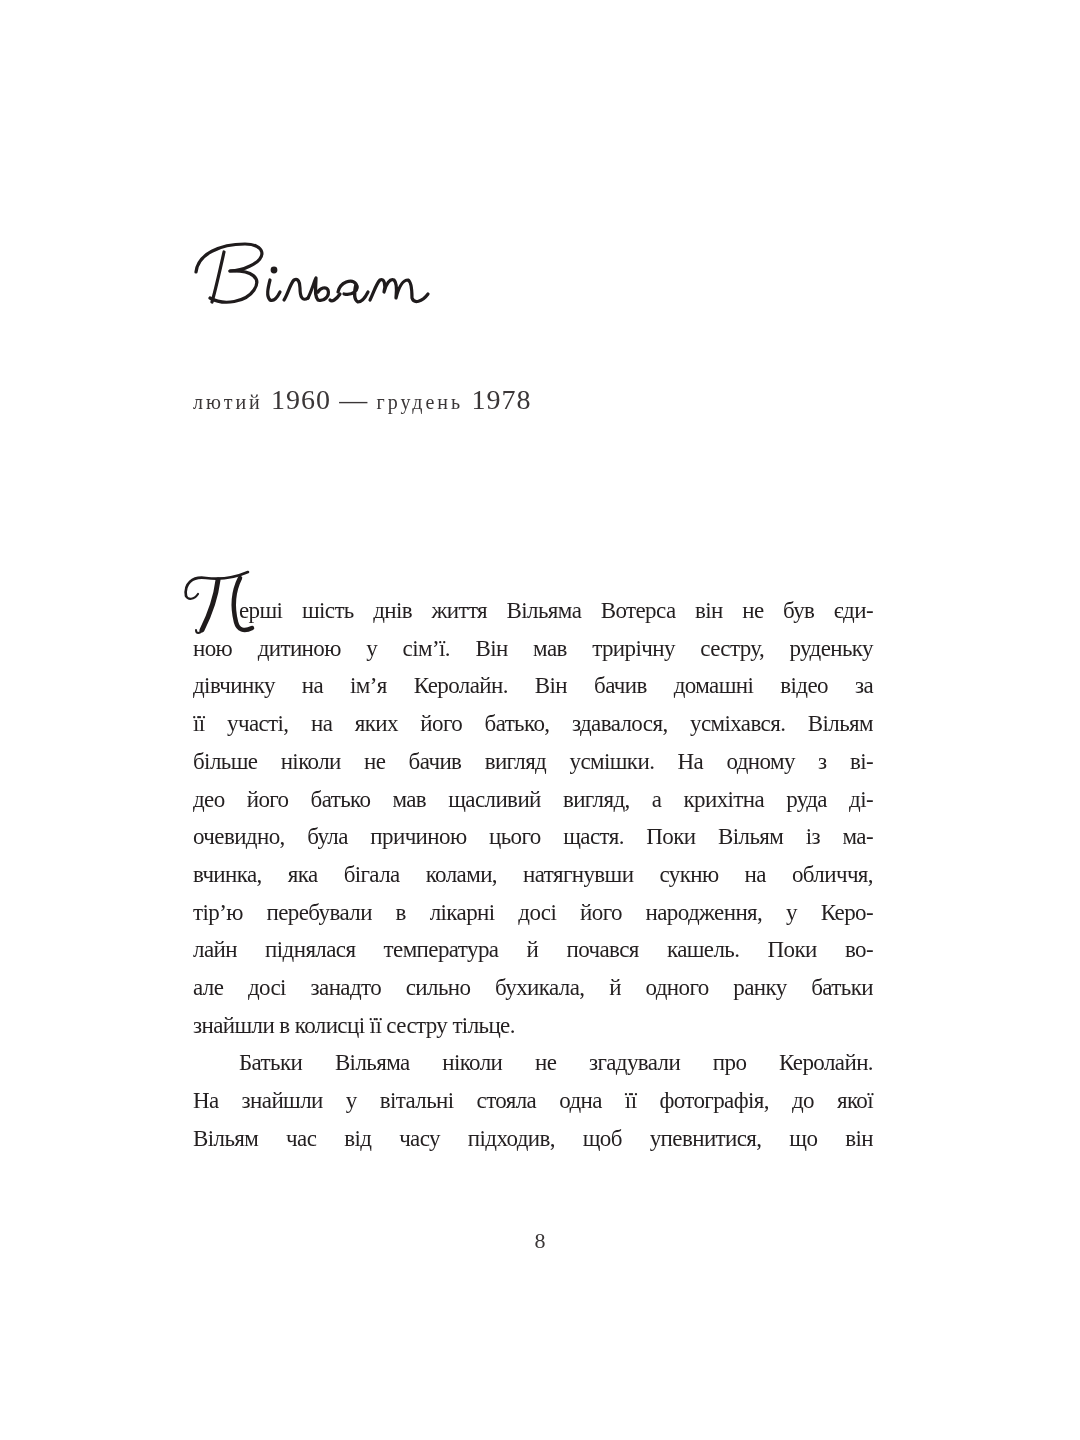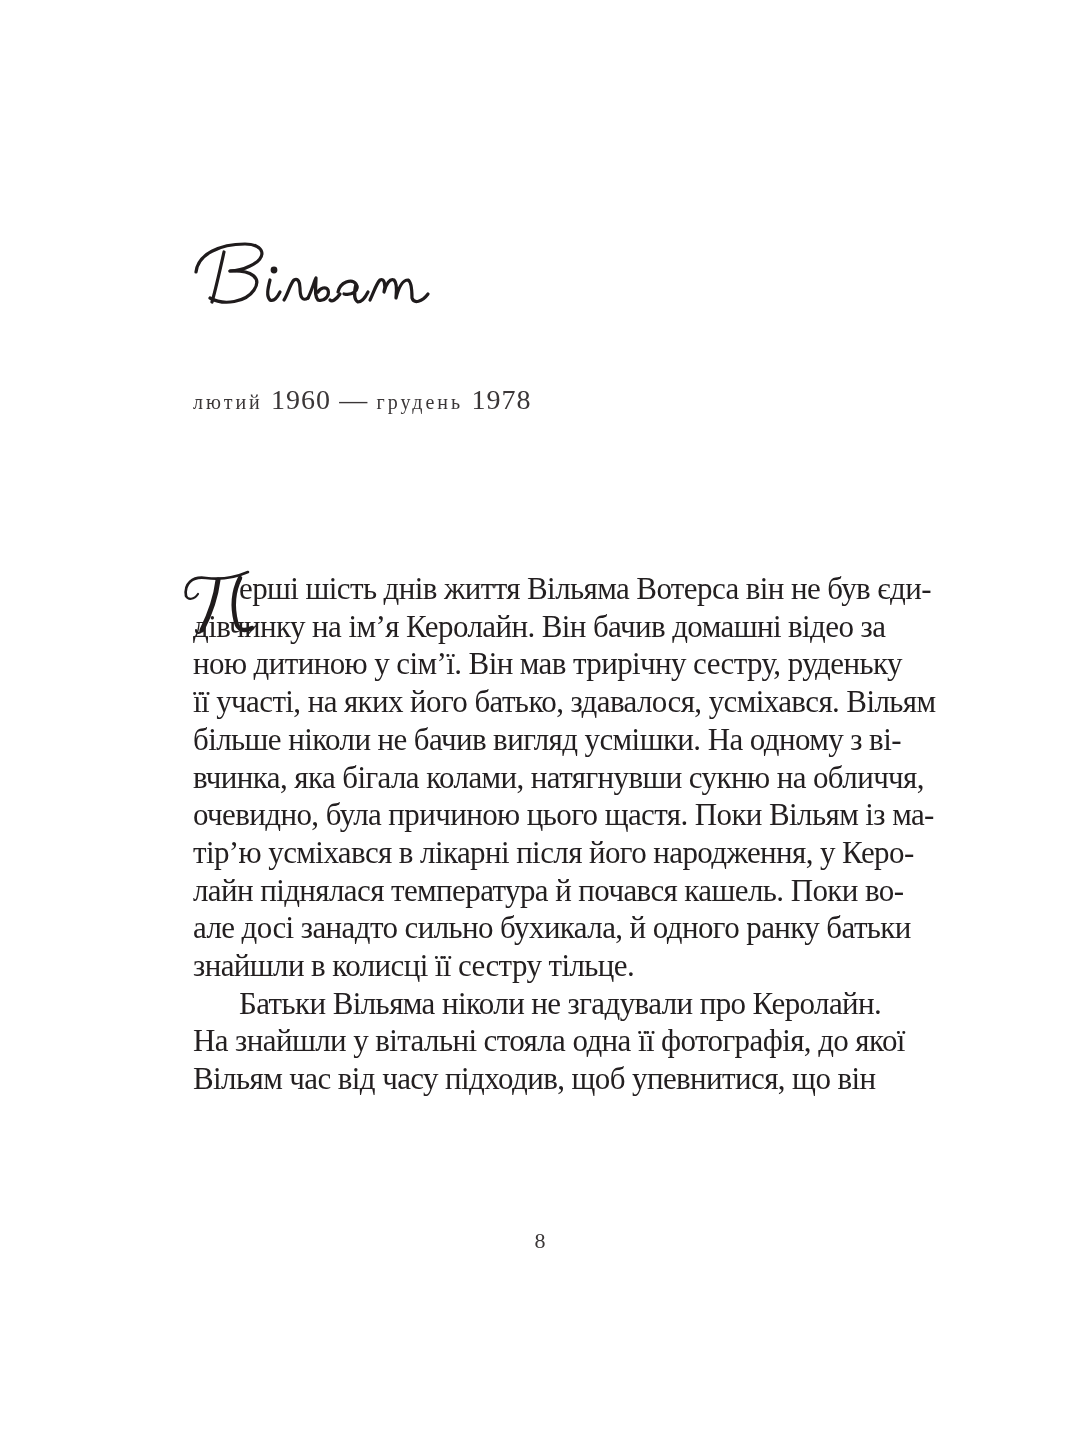--- a/index.html
+++ b/index.html
@@ -44,24 +44,24 @@
       letter-spacing: 3px;
       text-transform: lowercase;
     }
     .date-range .num {
       font-size: 28px;
       letter-spacing: 1px;
     }
     .body-text {
       position: absolute;
       left: 193px;
-      top: 570px;
+      top: 592px;
       width: 680px;
       font-family: "Liberation Serif", serif;
-      font-size: 31px;
+      font-size: 23px;
       line-height: 37.7px;
       color: #231f20;
       text-align: justify;
     }
     .para {
       margin: 0;
       text-align: justify;
       text-align-last: justify;
     }
     .para .line {
@@ -144,27 +144,28 @@
         <path d="M36,14 C34,30 28,48 20,64" stroke-width="5"></path>
         <path d="M20,64 C18,68 14,68 14,64" stroke-width="2"></path>
         <path d="M58,12 C52,24 50,40 54,56 C56,64 62,66 70,62" stroke-width="4.5"></path>
       </g>
     </svg>
   </div>
 
   <div class="body-text">
     <p class="para">
       <span class="line first">ерші шість днів життя Вільяма Вотерса він не був єди-</span>
+      <span class="line">ною дитиною у сім’ї. Він мав трирічну сестру, руденьку</span>
       <span class="line">дівчинку на ім’я Керолайн. Він бачив домашні відео за</span>
-      <span class="line">ною дитиною у сім’ї. Він мав трирічну сестру, руденьку</span>
       <span class="line">її участі, на яких його батько, здавалося, усміхався. Вільям</span>
       <span class="line">більше ніколи не бачив вигляд усмішки. На одному з ві-</span>
+      <span class="line">део його батько мав щасливий вигляд, а крихітна руда ді-</span>
+      <span class="line">очевидно, була причиною цього щастя. Поки Вільям із ма-</span>
       <span class="line">вчинка, яка бігала колами, натягнувши сукню на обличчя,</span>
-      <span class="line">очевидно, була причиною цього щастя. Поки Вільям із ма-</span>
-      <span class="line">тір’ю усміхався в лікарні після його народження, у Керо-</span>
+      <span class="line">тір’ю перебували в лікарні досі його народження, у Керо-</span>
       <span class="line">лайн піднялася температура й почався кашель. Поки во-</span>
       <span class="line">але досі занадто сильно бухикала, й одного ранку батьки</span>
       <span class="line last">знайшли в колисці її сестру тільце.</span>
     </p>
     <p class="para">
       <span class="line indent">Батьки Вільяма ніколи не згадували про Керолайн.</span>
       <span class="line">На знайшли у вітальні стояла одна її фотографія, до якої</span>
       <span class="line">Вільям час від часу підходив, щоб упевнитися, що він</span>
     </p>
   </div>

